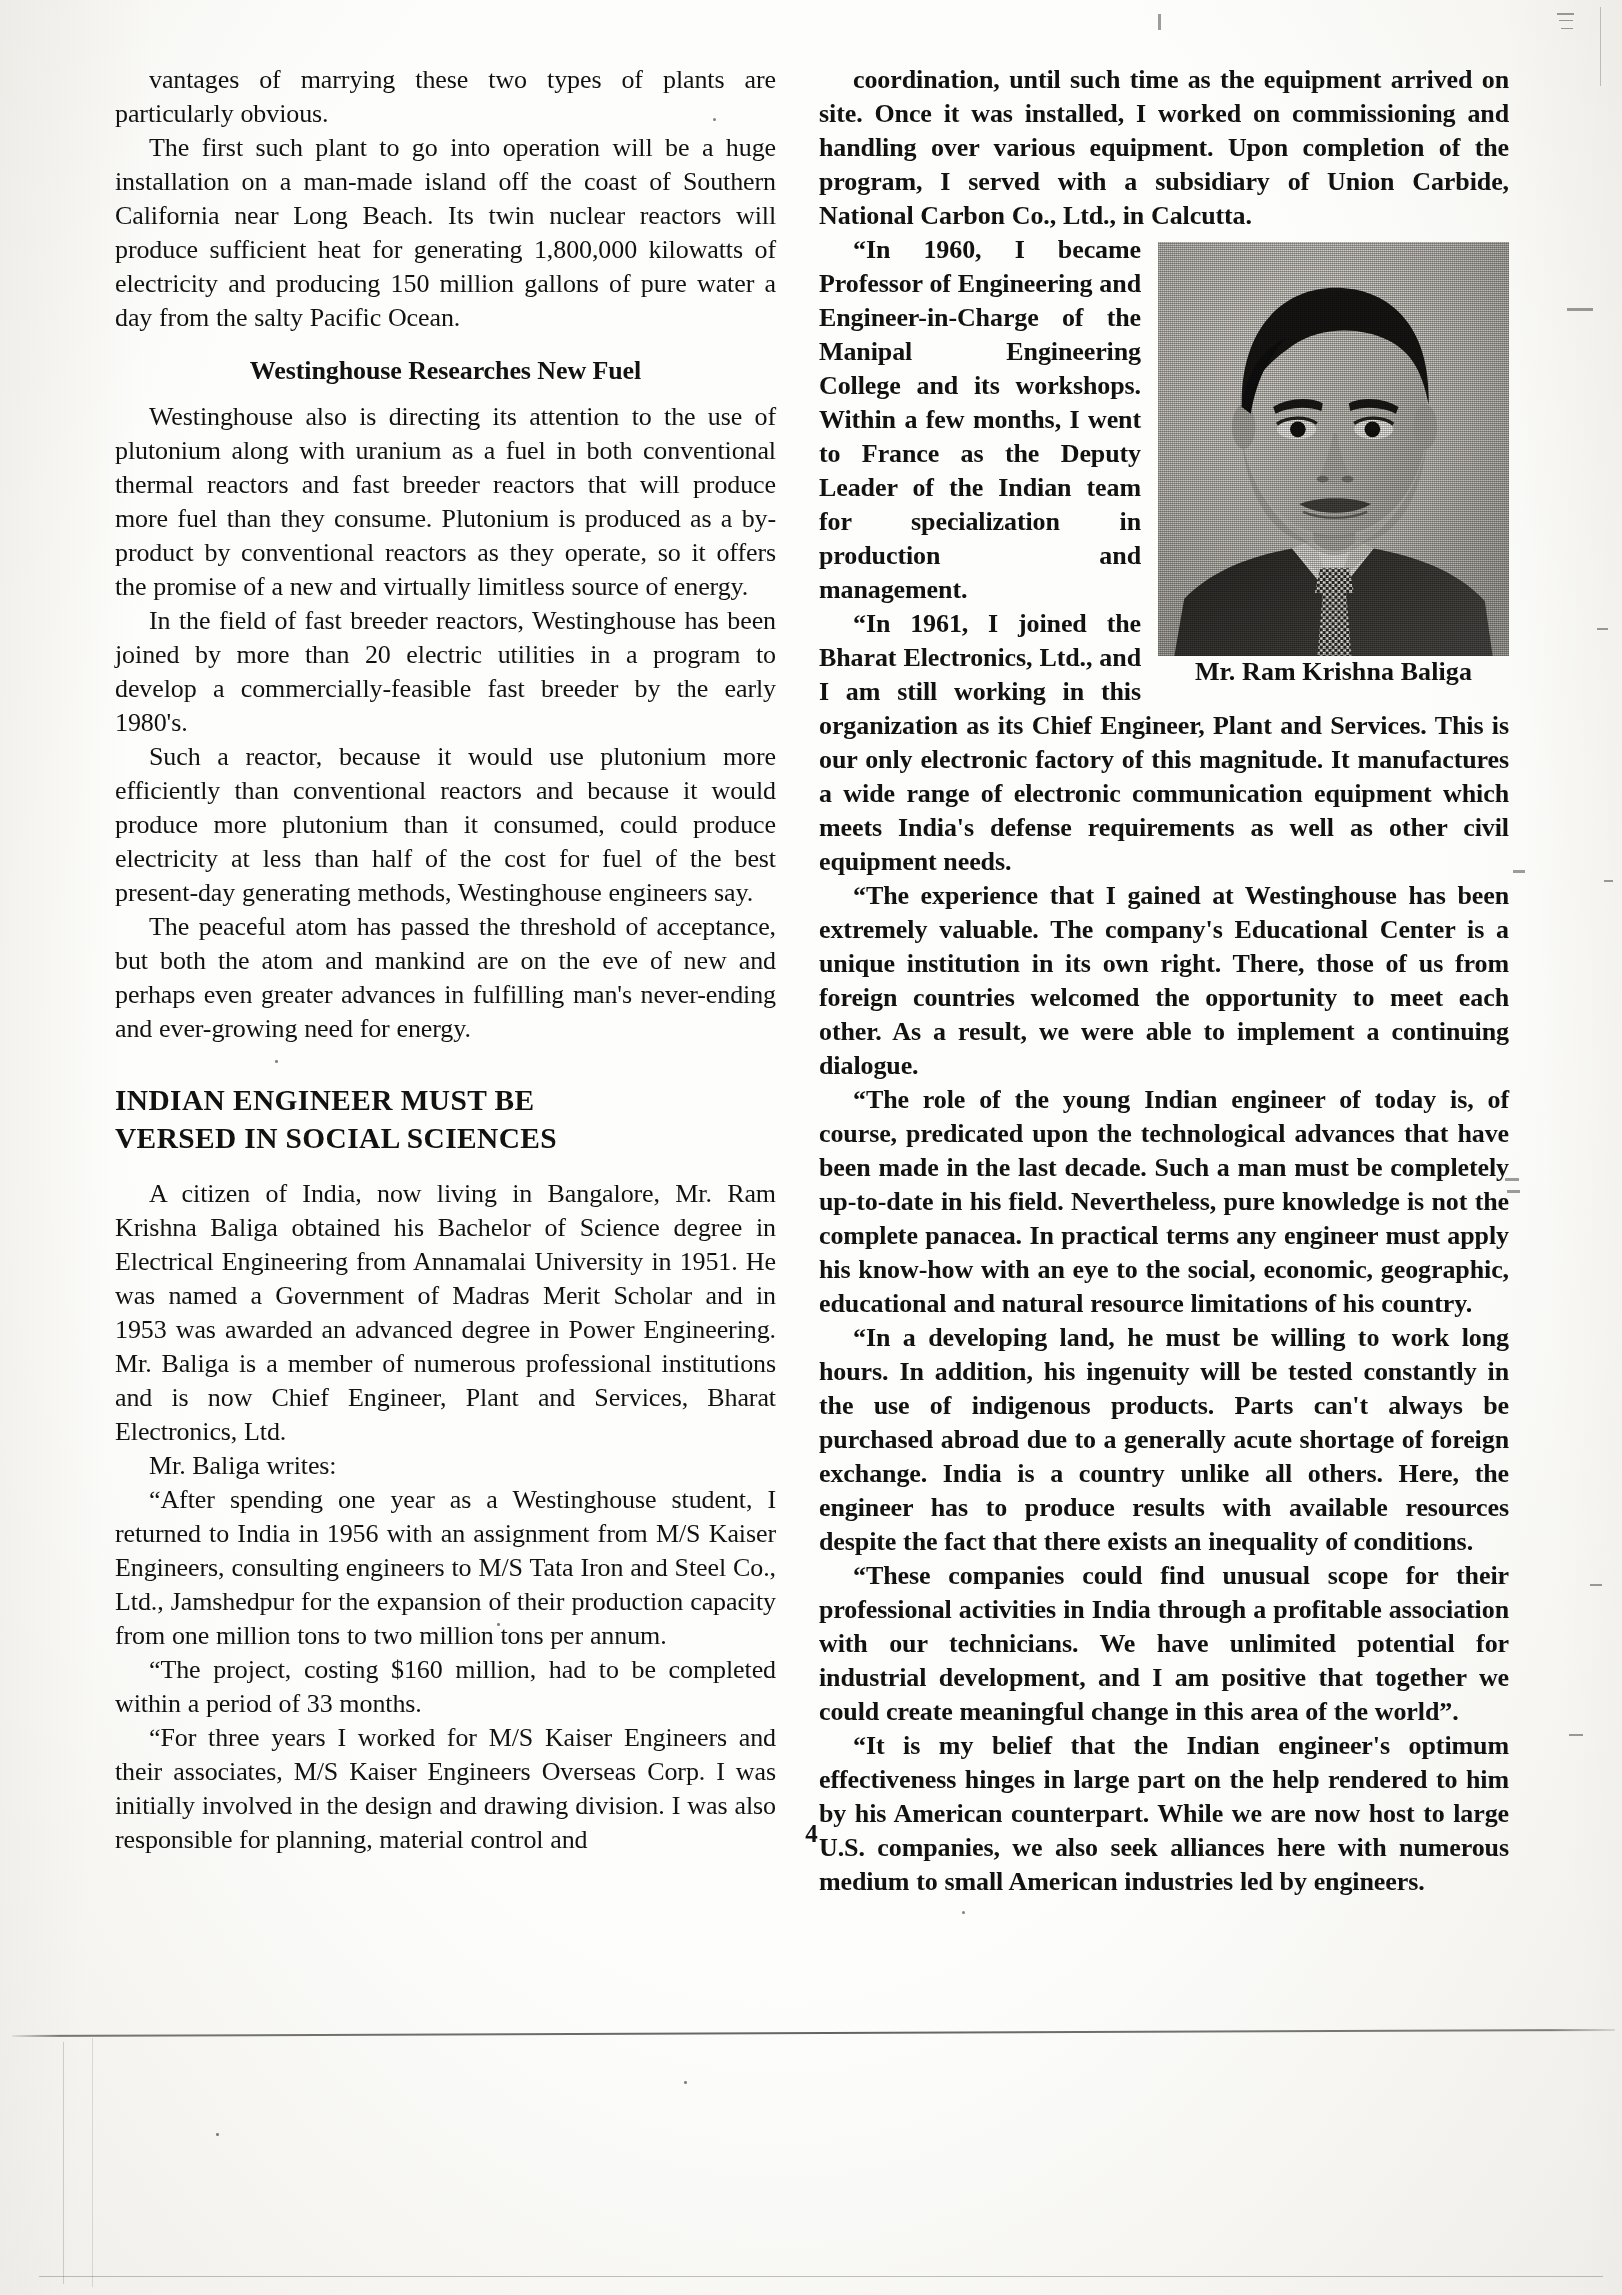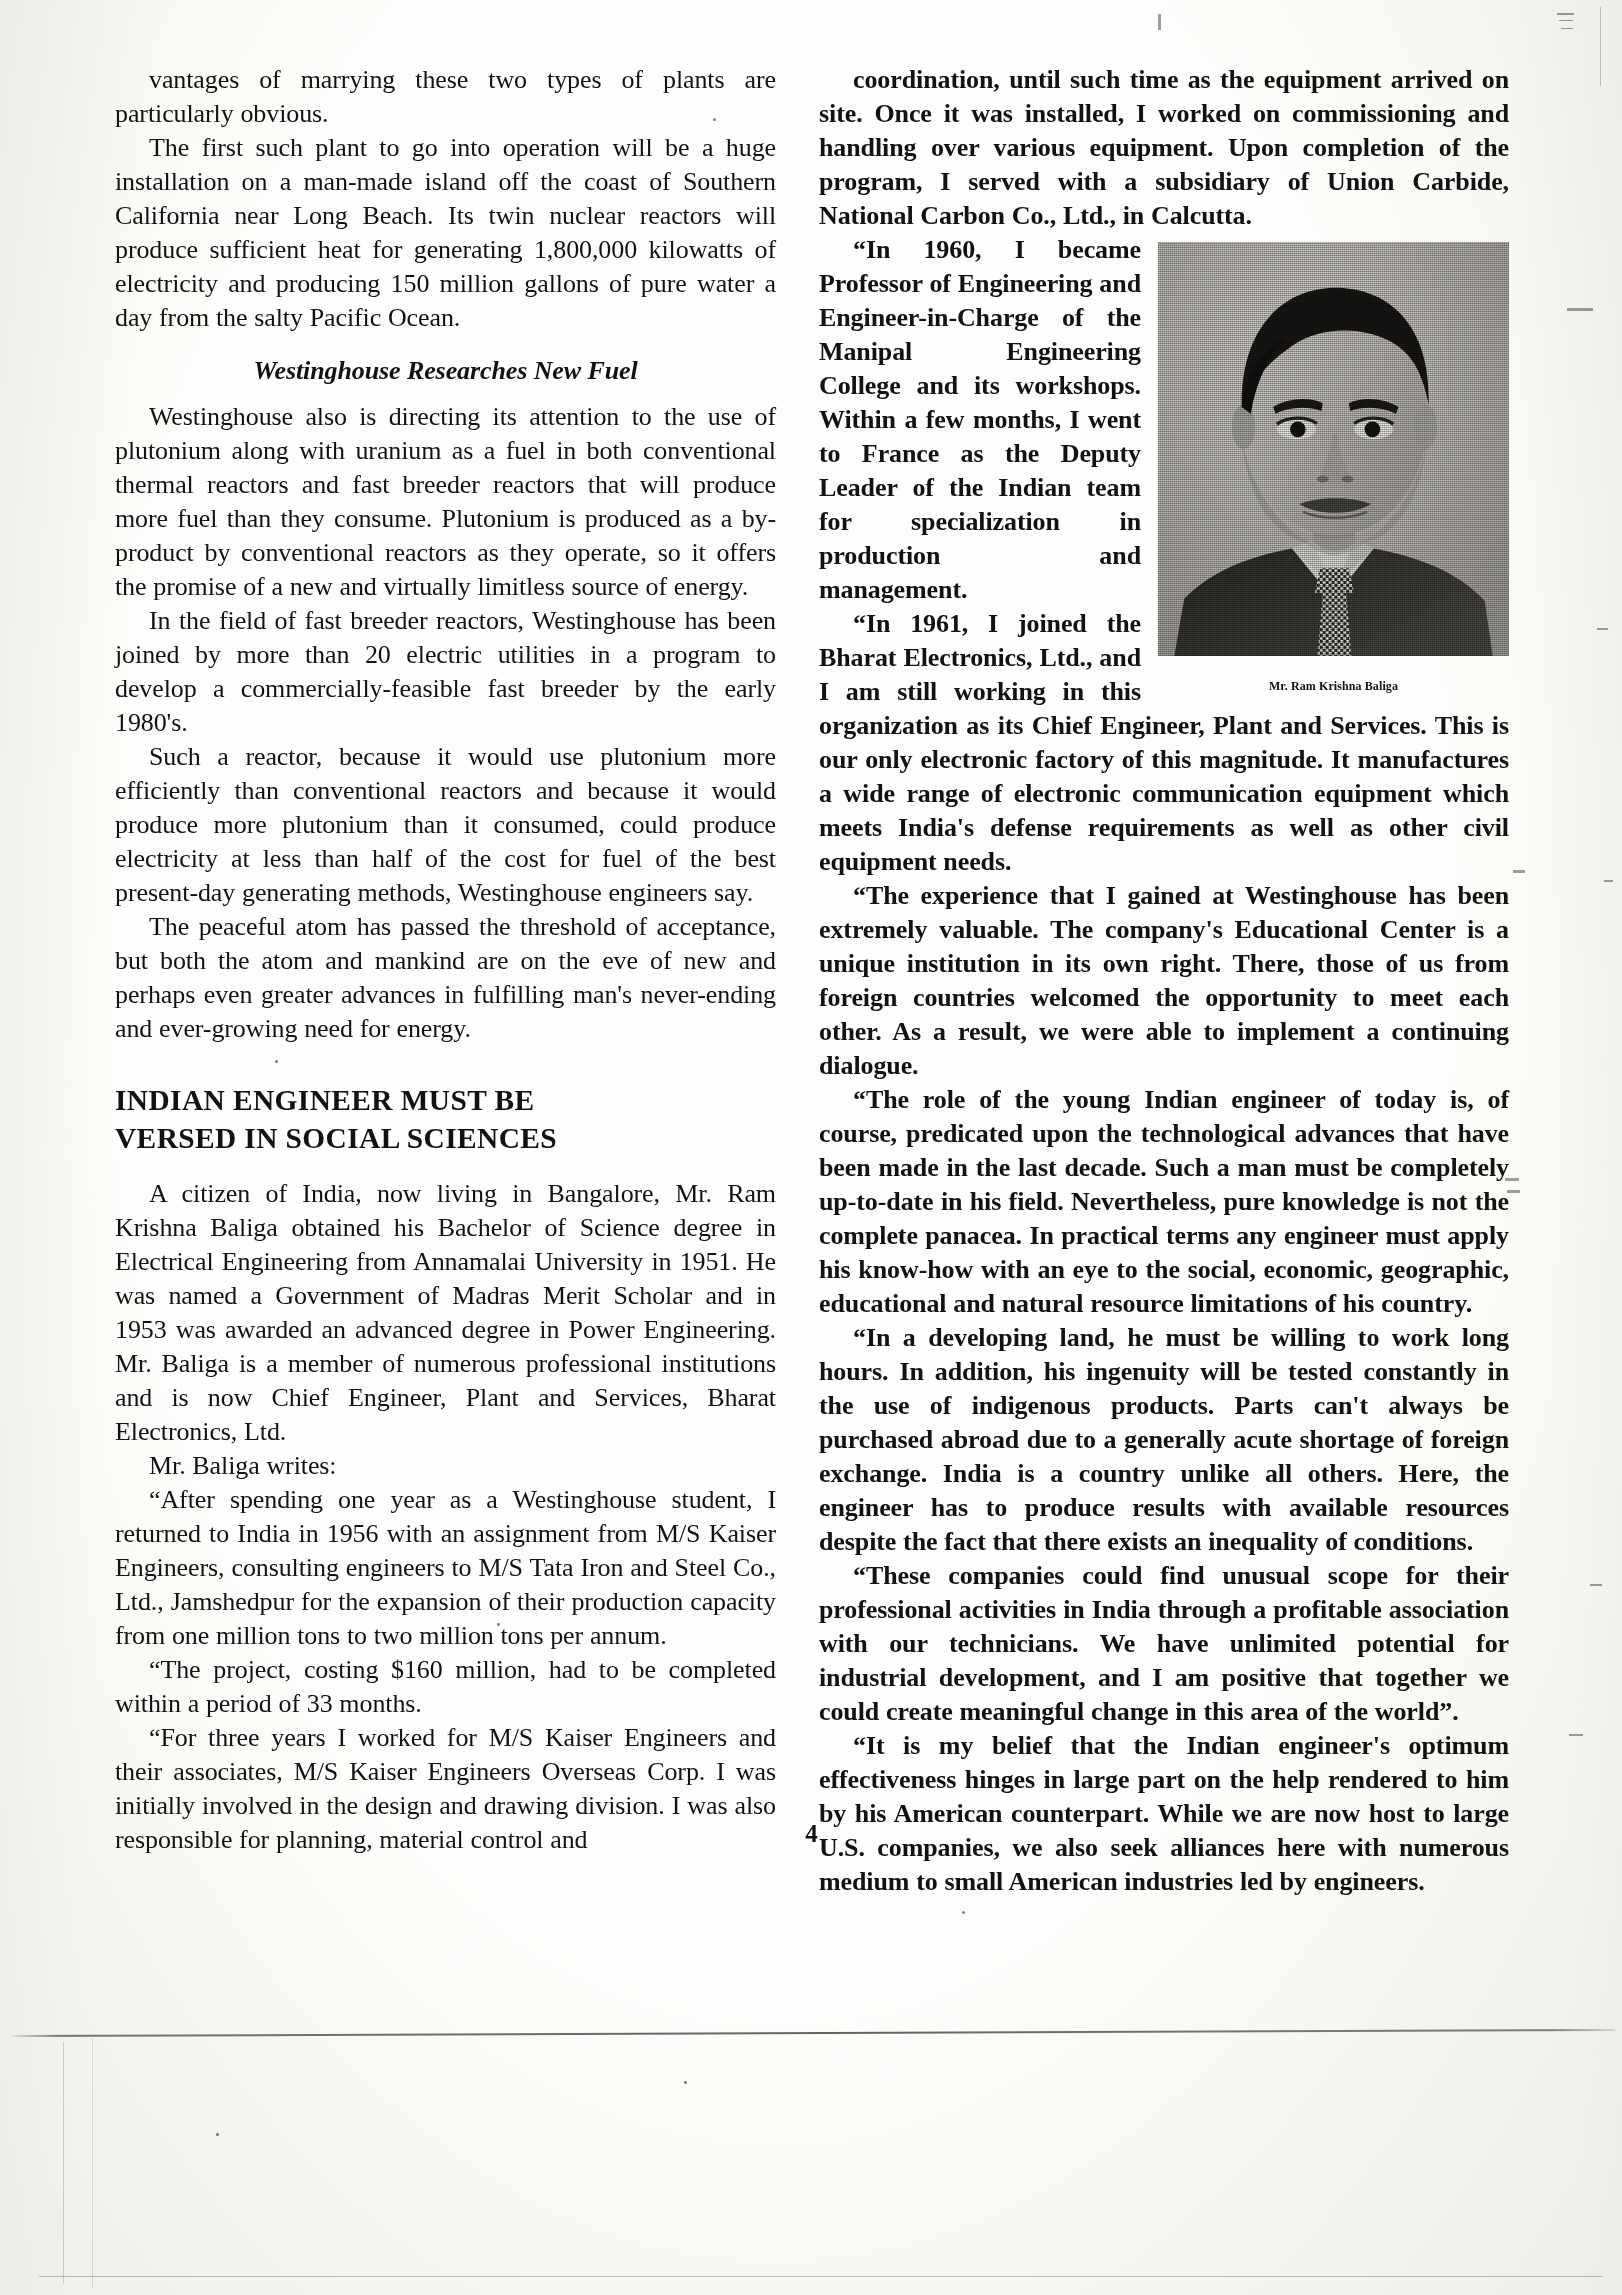--- a/index.html
+++ b/index.html
@@ -104,21 +104,20 @@
     hyphens: manual;
   }
 
   h2.subhead {
     margin: 19.6px 0 14.4px 0;
     text-align: center;
     font-size: 26px;
     line-height: 31px;
     font-weight: bold;
     letter-spacing: -0.1px;
-    font-style: italic;
   }
   h2.section-title {
     margin: 35px 0 19.6px 0;
     text-align: left;
     font-size: 29.4px;
     line-height: 38px;
     font-weight: bold;
     letter-spacing: 0.4px;
   }
 
@@ -149,23 +148,23 @@
     background-image:
       repeating-linear-gradient(0deg, rgba(0,0,0,0.34) 0px, rgba(0,0,0,0.34) 0.7px, rgba(255,255,255,0) 0.7px, rgba(255,255,255,0) 2px),
       repeating-linear-gradient(90deg, rgba(0,0,0,0.20) 0px, rgba(0,0,0,0.20) 0.7px, rgba(255,255,255,0) 0.7px, rgba(255,255,255,0) 2px);
     mix-blend-mode: multiply;
     opacity: 0.85;
   }
   .photo svg { position: absolute; inset: 0; width: 100%; height: 100%; }
   .photo-caption {
     width: 351px;
     text-align: center;
-    font-size: 12px;
+    font-size: 26px;
     line-height: 26px;
-    padding-top: 17px;
+    padding-top: 3px;
     letter-spacing: 0.1px;
   }
 
   .page-number {
     position: absolute;
     left: 0;
     right: 0;
     top: 1820px;
     text-align: center;
     font-size: 25px;

